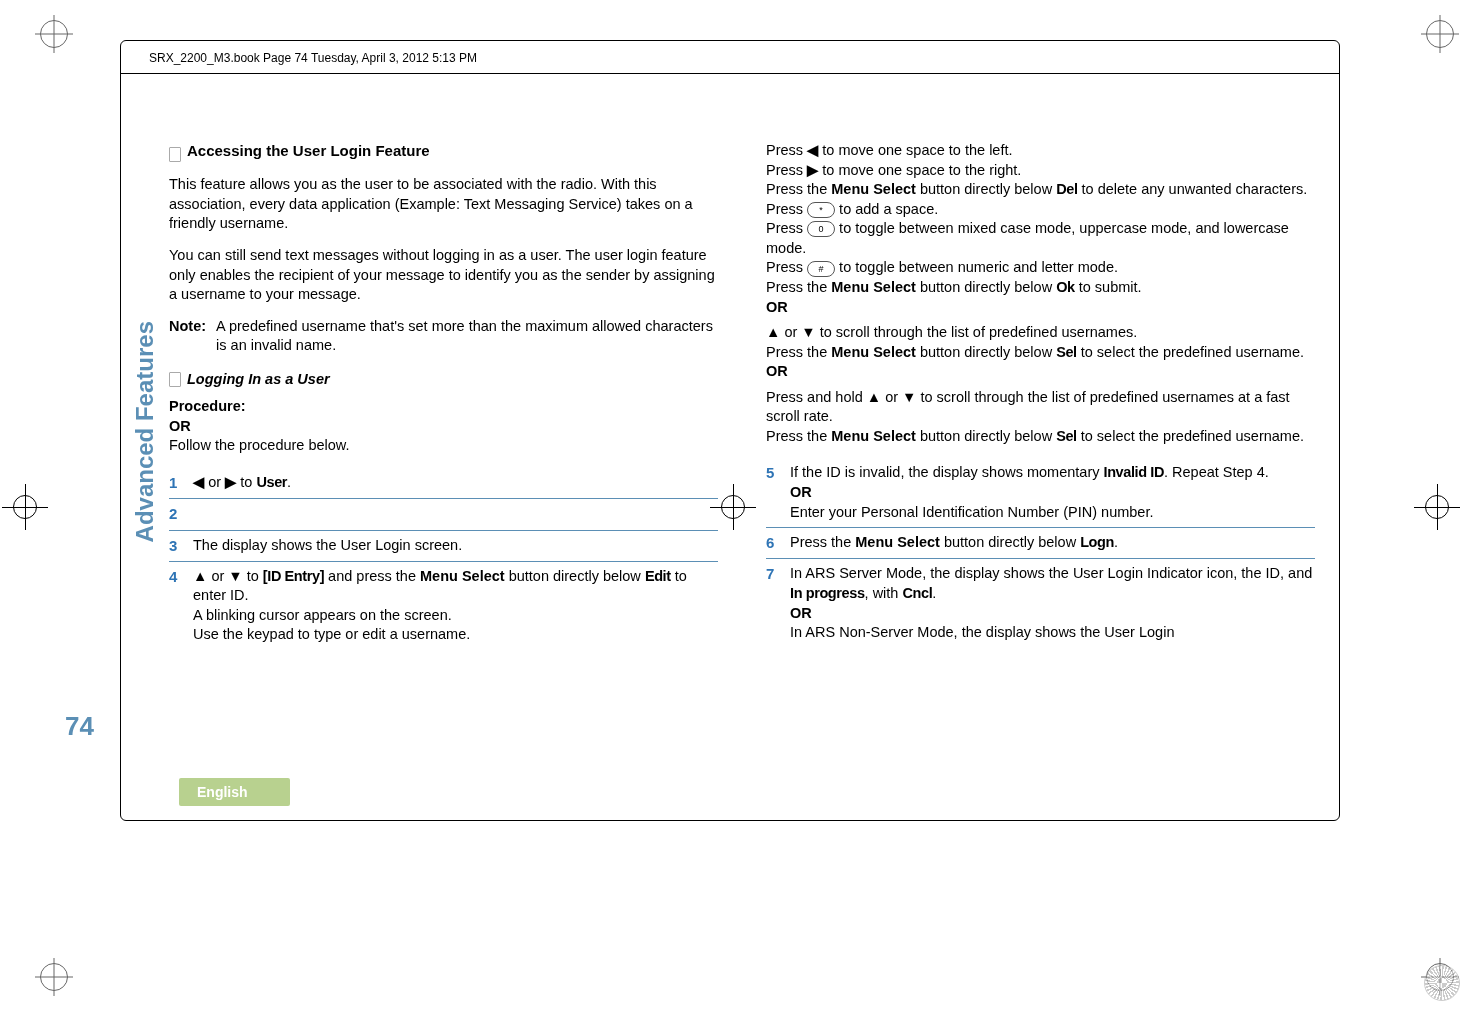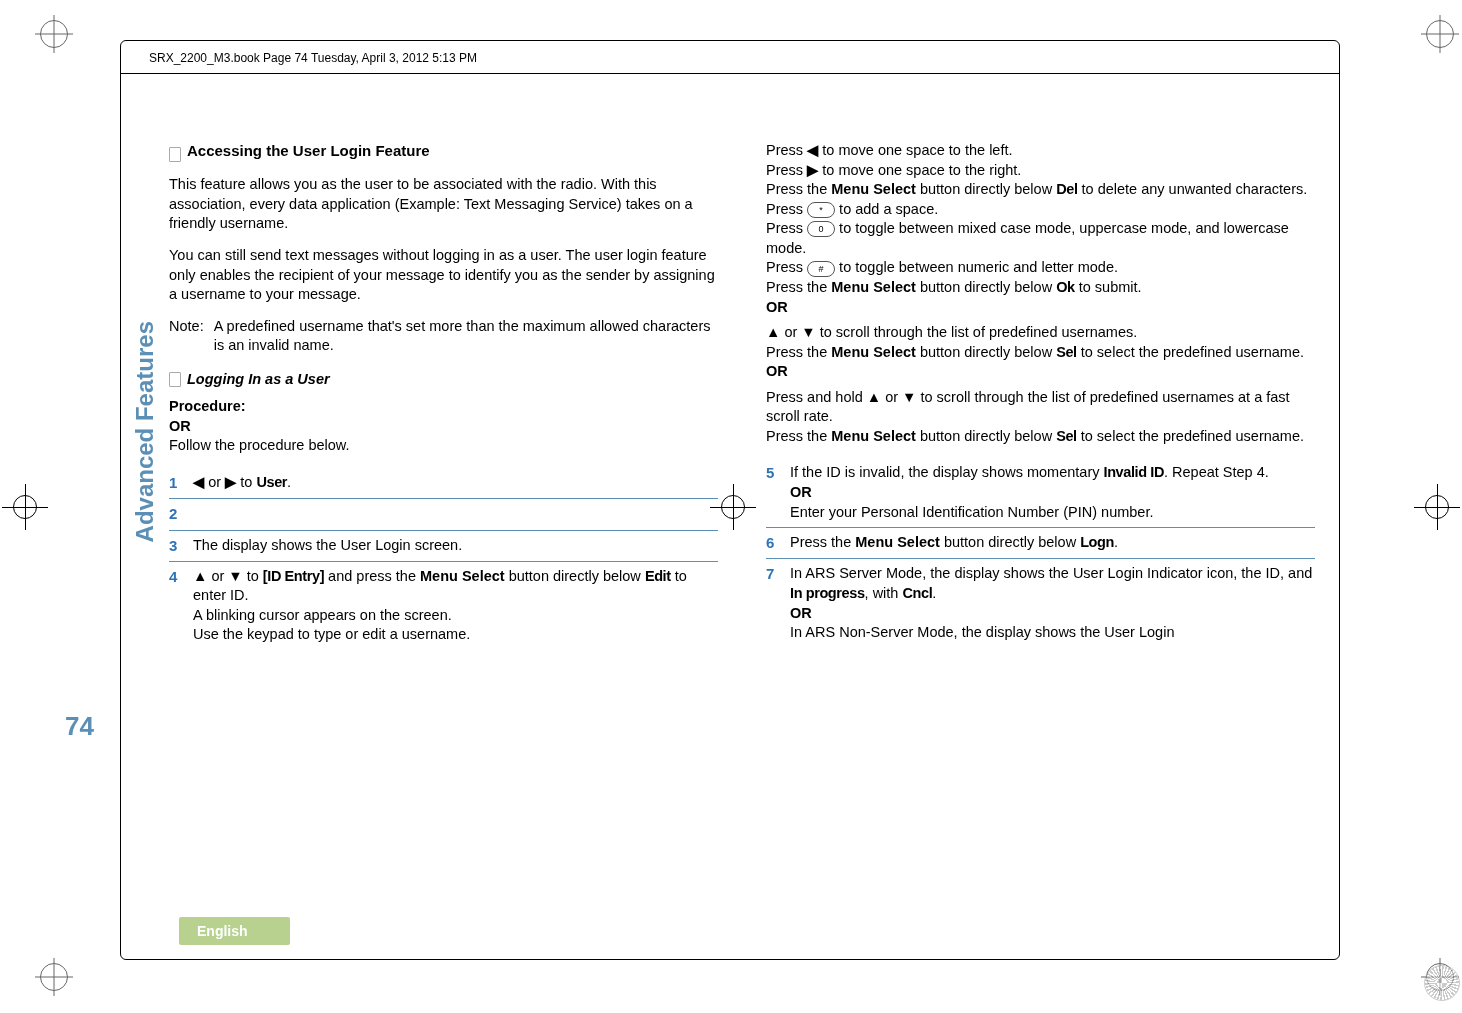--- a/index.html
+++ b/index.html
@@ -11,21 +11,21 @@
     width: 1462px;
     height: 1013px;
     position: relative;
     overflow: hidden;
   }
   .page-container {
     position: absolute;
     left: 120px;
     top: 40px;
     width: 1220px;
-    height: 920px;
+    height: 781px;
     border: 1px solid #000;
     border-radius: 6px;
     box-sizing: border-box;
   }
   .inner-line {
     position: absolute;
     top: 32px;
     left: 0;
     right: 0;
     height: 0;
@@ -72,21 +72,21 @@
   }
   .para {
     margin-bottom: 12px;
   }
   .note-row {
     display: flex;
     gap: 10px;
     margin-bottom: 14px;
   }
   .note-label {
-    font-weight: normal;
+    font-weight: bold;
   }
   .sub-title {
     font-weight: bold;
     font-style: italic;
     font-size: 14.5px;
   }
   .proc-label {
     font-weight: bold;
     margin-top: 4px;
   }

